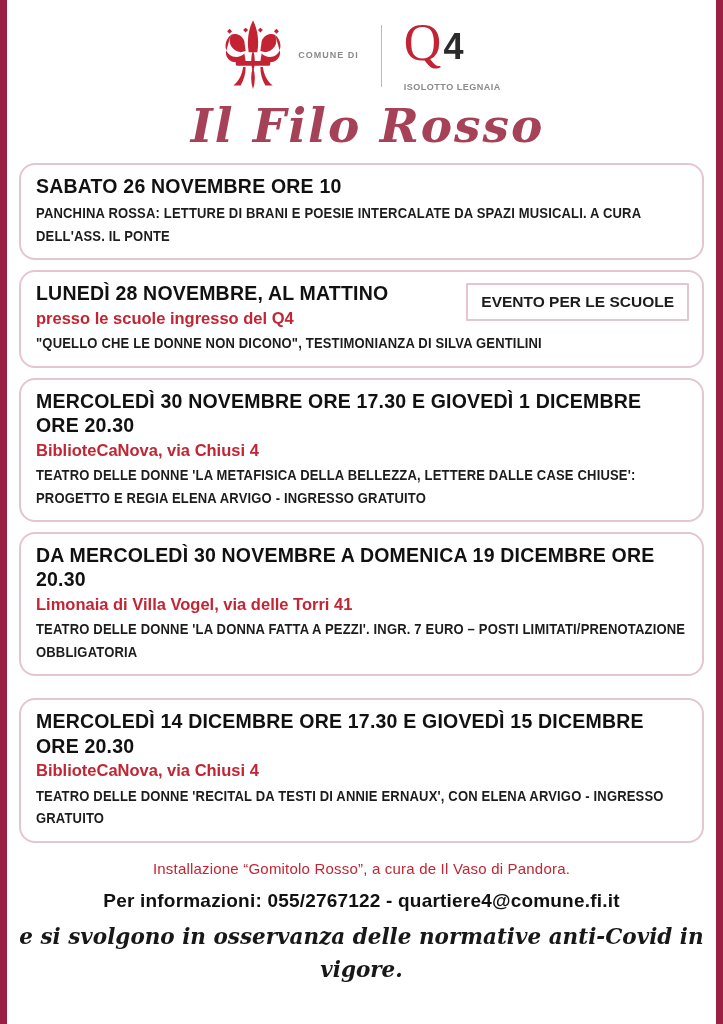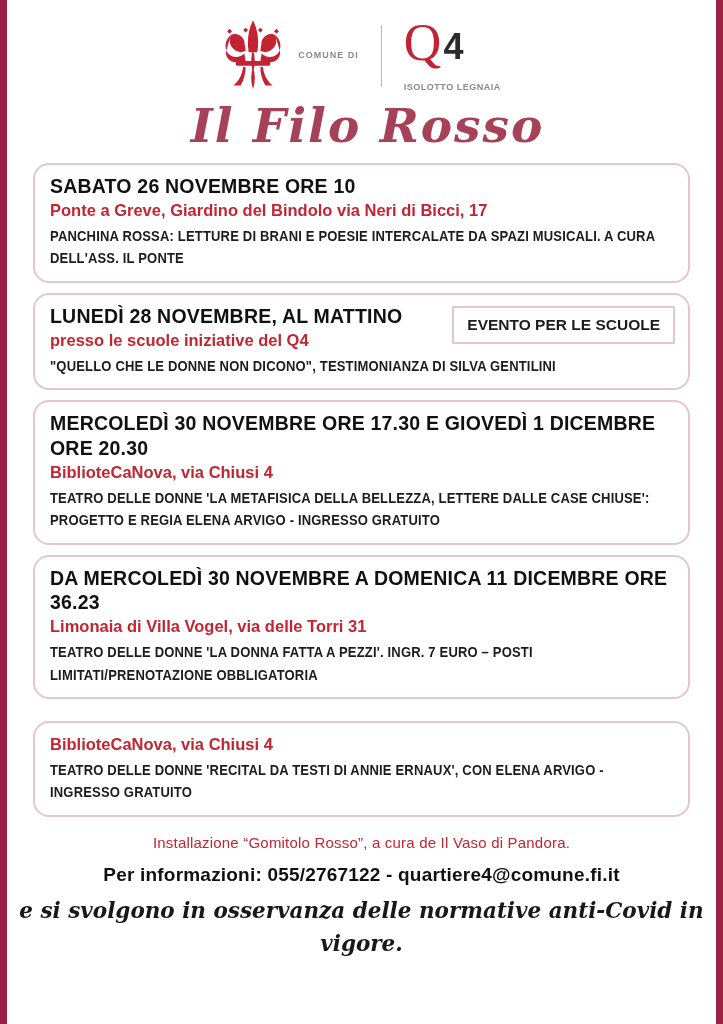--- a/index.html
+++ b/index.html
@@ -41,21 +41,21 @@
     text-align: center;
     font-family: "DejaVu Serif", serif;
     font-style: italic; font-weight: bold;
     font-size: 47px; color: #a64257;
     margin: 2px 0 10px 0;
     letter-spacing: 2px;
     padding-left: 12px;
   }
 
   
-  .events { padding: 0 33px; }
+  .events { padding: 0 19px; }
   .event-box {
     border: 2px solid #e4c6cf;
     border-radius: 16px;
     padding: 9px 15px 11px 15px;
     margin-bottom: 10px;
     position: relative;
     background: #fff;
   }
   .event-when {
     font-size: 19.5px; font-weight: bold; color: #111111;
@@ -134,44 +134,44 @@
     <span class="q4-sub">ISOLOTTO LEGNAIA</span>
   </div>
 </div>
 
 <div class="poster-title">Il Filo Rosso</div>
 
 <div class="events">
 
   <div class="event-box">
     <div class="event-when">SABATO 26 NOVEMBRE ORE 10</div>
-    <div class="event-where">Ponte a Greve, Giardino del Bindolo via Neri di Bicci, 17</div>
     <div><span class="event-what">PANCHINA ROSSA: LETTURE DI BRANI E POESIE INTERCALATE DA SPAZI MUSICALI. A CURA DELL'ASS. IL PONTE</span></div>
   </div>
 
   <div class="event-box">
     <div class="event-badge">EVENTO PER LE SCUOLE</div>
     <div class="event-when">LUNEDÌ 28 NOVEMBRE, AL MATTINO</div>
-    <div class="event-where">presso le scuole iniziative del Q4</div>
+    <div class="event-where">presso le scuole ingresso del Q4</div>
     <div><span class="event-what">"QUELLO CHE LE DONNE NON DICONO", TESTIMONIANZA DI SILVA GENTILINI</span></div>
   </div>
 
   <div class="event-box">
     <div class="event-when">MERCOLEDÌ 30 NOVEMBRE ORE 17.30 E GIOVEDÌ 1 DICEMBRE ORE 20.30</div>
     <div class="event-where">BiblioteCaNova, via Chiusi 4</div>
     <div><span class="event-what">TEATRO DELLE DONNE 'LA METAFISICA DELLA BELLEZZA, LETTERE DALLE CASE CHIUSE': PROGETTO E REGIA ELENA ARVIGO - INGRESSO GRATUITO</span></div>
   </div>
 
   <div class="event-box">
-    <div class="event-when">DA MERCOLEDÌ 30 NOVEMBRE A DOMENICA 11 DICEMBRE ORE 36.23</div>
-    <div class="event-where">Limonaia di Villa Vogel, via delle Torri 31</div>
+    <div class="event-when">DA MERCOLEDÌ 30 NOVEMBRE A DOMENICA 19 DICEMBRE ORE 20.30</div>
+    <div class="event-where">Limonaia di Villa Vogel, via delle Torri 41</div>
     <div><span class="event-what">TEATRO DELLE DONNE 'LA DONNA FATTA A PEZZI'. INGR. 7 EURO – POSTI LIMITATI/PRENOTAZIONE OBBLIGATORIA</span></div>
   </div>
 
   <div class="event-box gap-before">
+    <div class="event-when">MERCOLEDÌ 14 DICEMBRE ORE 17.30 E GIOVEDÌ 15 DICEMBRE ORE 20.30</div>
     <div class="event-where">BiblioteCaNova, via Chiusi 4</div>
     <div><span class="event-what">TEATRO DELLE DONNE 'RECITAL DA TESTI DI ANNIE ERNAUX', CON ELENA ARVIGO - INGRESSO GRATUITO</span></div>
   </div>
 
 </div>
 
 <div class="installation">Installazione “Gomitolo Rosso”, a cura de Il Vaso di Pandora.</div>
 <div class="info-line">Per informazioni: 055/2767122  - quartiere4@comune.fi.it</div>
 <div class="covid-note">
   <div>e si svolgono in osservanza delle normative anti-Covid in vigore.</div>

